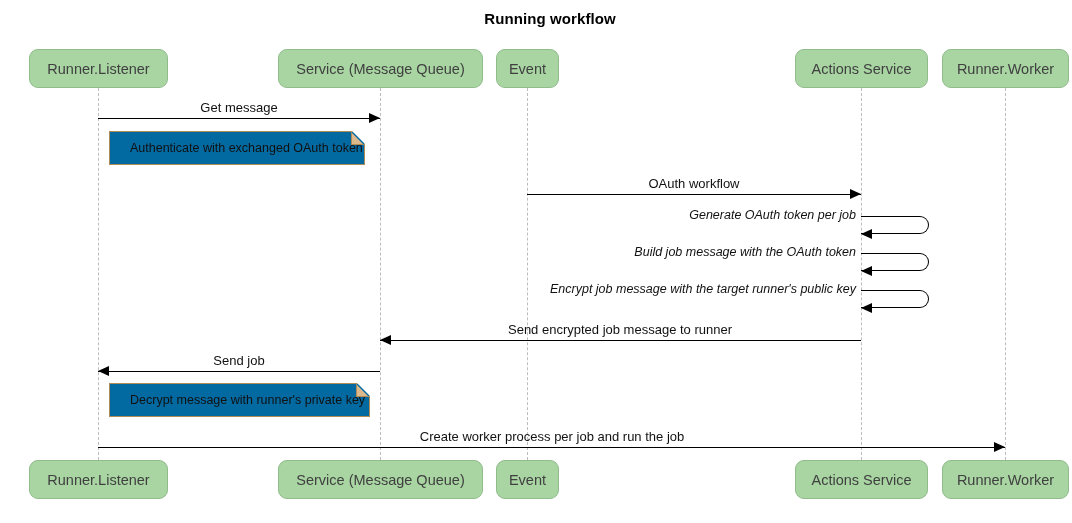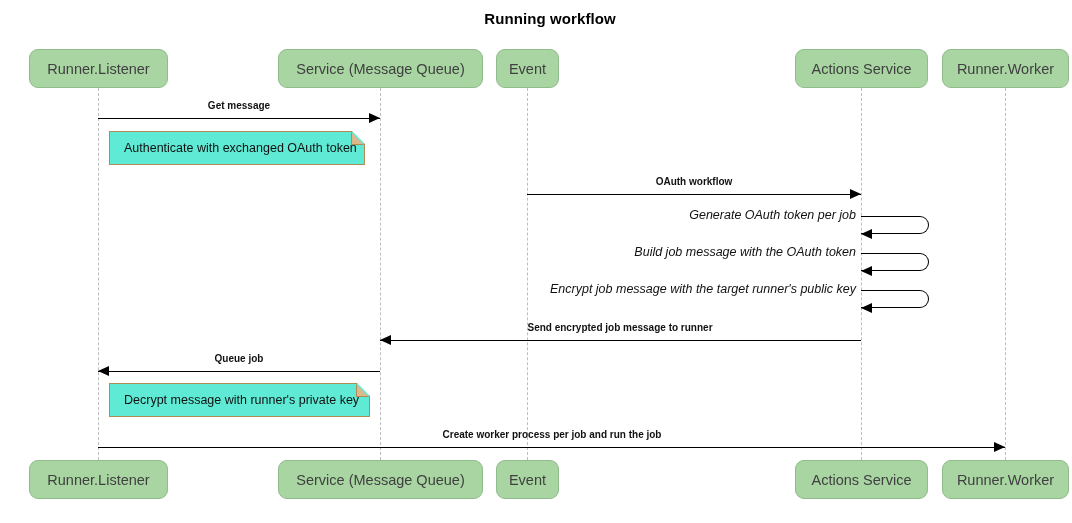--- a/index.html
+++ b/index.html
@@ -32,45 +32,44 @@
   .arrowhead{position:absolute;width:0;height:0;}
   .arrowhead.right{
     border-top:5.5px solid transparent;border-bottom:5.5px solid transparent;
     border-left:11px solid #000;
   }
   .arrowhead.left{
     border-top:5.5px solid transparent;border-bottom:5.5px solid transparent;
     border-right:11px solid #000;
   }
   .msg-label{
-    position:absolute;font-size:10px;color:#111;white-space:nowrap;
+    position:absolute;font-size:13px;color:#111;white-space:nowrap;
     transform:translateX(-50%);
-    font-weight:bold;
   }
 
   
   .selfloop{
     position:absolute;box-sizing:border-box;
     border:1.4px solid #000;border-left:none;
     border-top-right-radius:11px;border-bottom-right-radius:11px;
     background:transparent;
   }
   .selfloop-label{
     position:absolute;font-size:12.5px;color:#111;white-space:nowrap;
     transform:translateX(-100%);
     font-style:italic;
   }
 
   
   .note{
     position:absolute;box-sizing:border-box;
-    background:#5eead4;border:1px solid #b08b55;
+    background:#0369a1;border:1px solid #b08b55;
     display:flex;align-items:center;
     font-size:12.5px;color:#111;white-space:nowrap;
-    padding-left:14px;height:34px;
+    padding-left:20px;height:34px;
   }
   .note-fold{
     position:absolute;top:0;right:0;width:12px;height:12px;
     background:#dbb98c;
     border-left:1px solid #b08b55;border-bottom:1px solid #b08b55;
     clip-path:polygon(0 0,100% 100%,0 100%);
   }
   .note-fold-cover{
     position:absolute;top:-1px;right:-1px;width:13px;height:13px;
     background:#fff;clip-path:polygon(100% 0,100% 100%,0 0);
@@ -129,21 +128,21 @@
       <div class="arrowhead right" style="top: 113.3px; left: 355px;"></div>
       <div class="msg-label" style="left: 225px; top: 100px;">Get message</div>
       <div class="msg" style="left: 513px; top: 194px; width: 334px;"></div>
       <div class="arrowhead right" style="top: 189.3px; left: 836px;"></div>
       <div class="msg-label" style="left: 680px; top: 176px;">OAuth workflow</div>
       <div class="msg" style="left: 366px; top: 340px; width: 481px;"></div>
       <div class="arrowhead left" style="top: 335.3px; left: 366px;"></div>
       <div class="msg-label" style="left: 606px; top: 322px;">Send encrypted job message to runner</div>
       <div class="msg" style="left: 84px; top: 371px; width: 282px;"></div>
       <div class="arrowhead left" style="top: 366.3px; left: 84px;"></div>
-      <div class="msg-label" style="left: 225px; top: 353px;">Queue job</div>
+      <div class="msg-label" style="left: 225px; top: 353px;">Send job</div>
       <div class="msg" style="left: 84px; top: 447px; width: 907px;"></div>
       <div class="arrowhead right" style="top: 442.3px; left: 980px;"></div>
       <div class="msg-label" style="left: 538px; top: 429px;">Create worker process per job and run the job</div>
     </div>
   <div id="selfcalls">
       <div class="selfloop" style="left: 847px; top: 216px; width: 68px; height: 18px;"></div>
       <div class="arrowhead left" style="left: 847px; top: 228.7px;"></div>
       <div class="selfloop-label" style="left: 842px; top: 208px;">Generate OAuth token per job</div>
       <div class="selfloop" style="left: 847px; top: 253px; width: 68px; height: 18px;"></div>
       <div class="arrowhead left" style="left: 847px; top: 265.7px;"></div>

